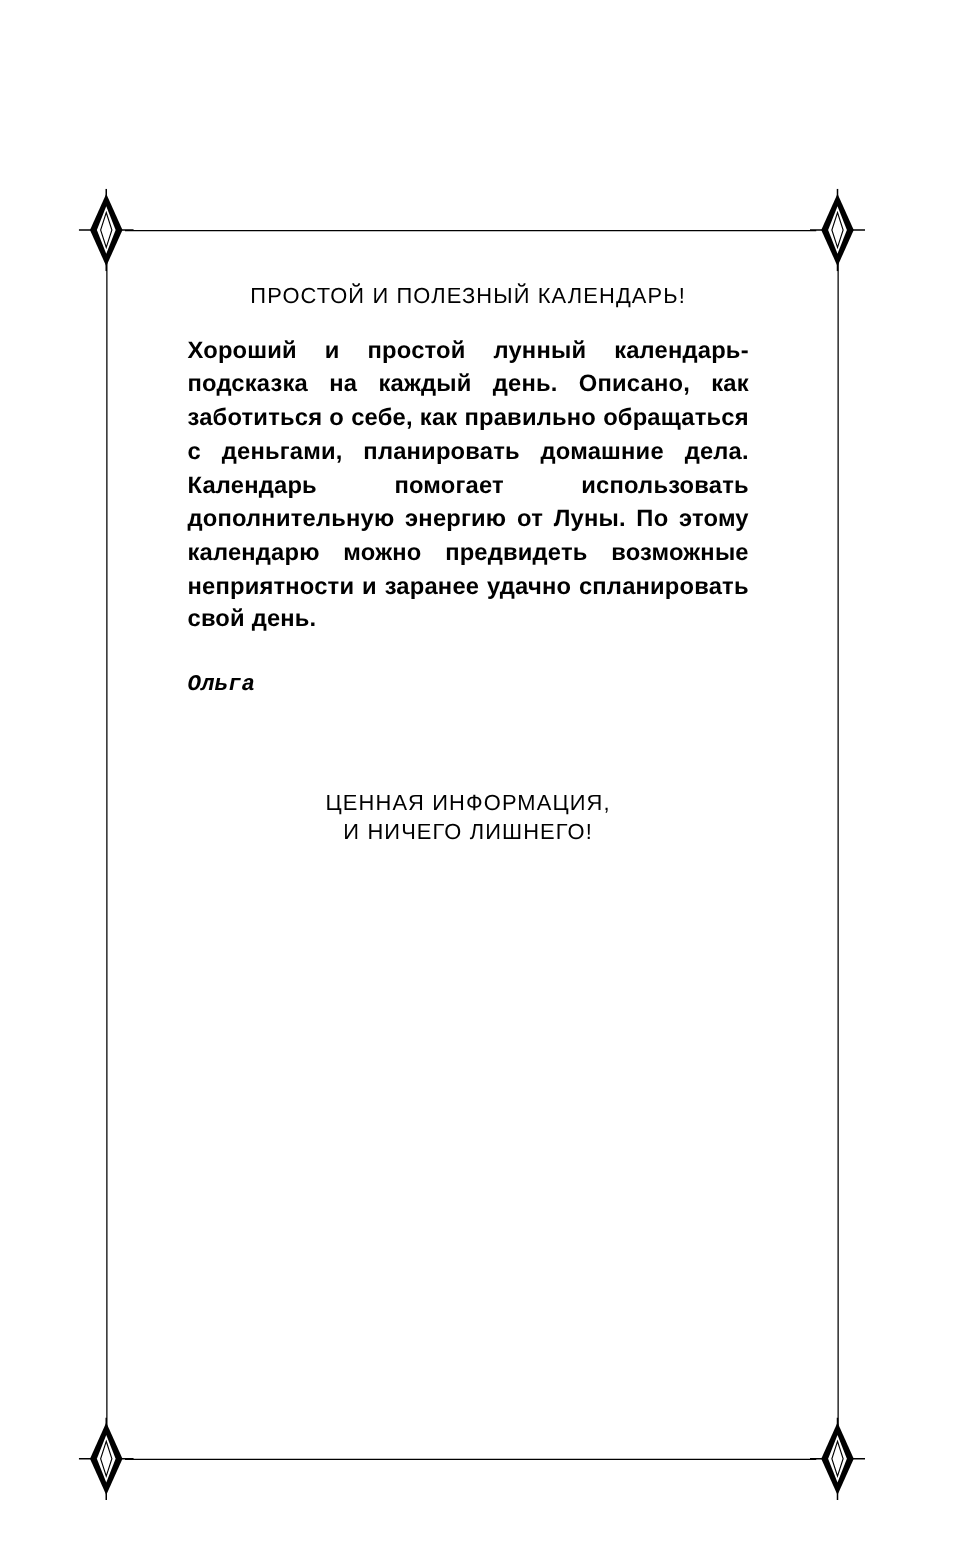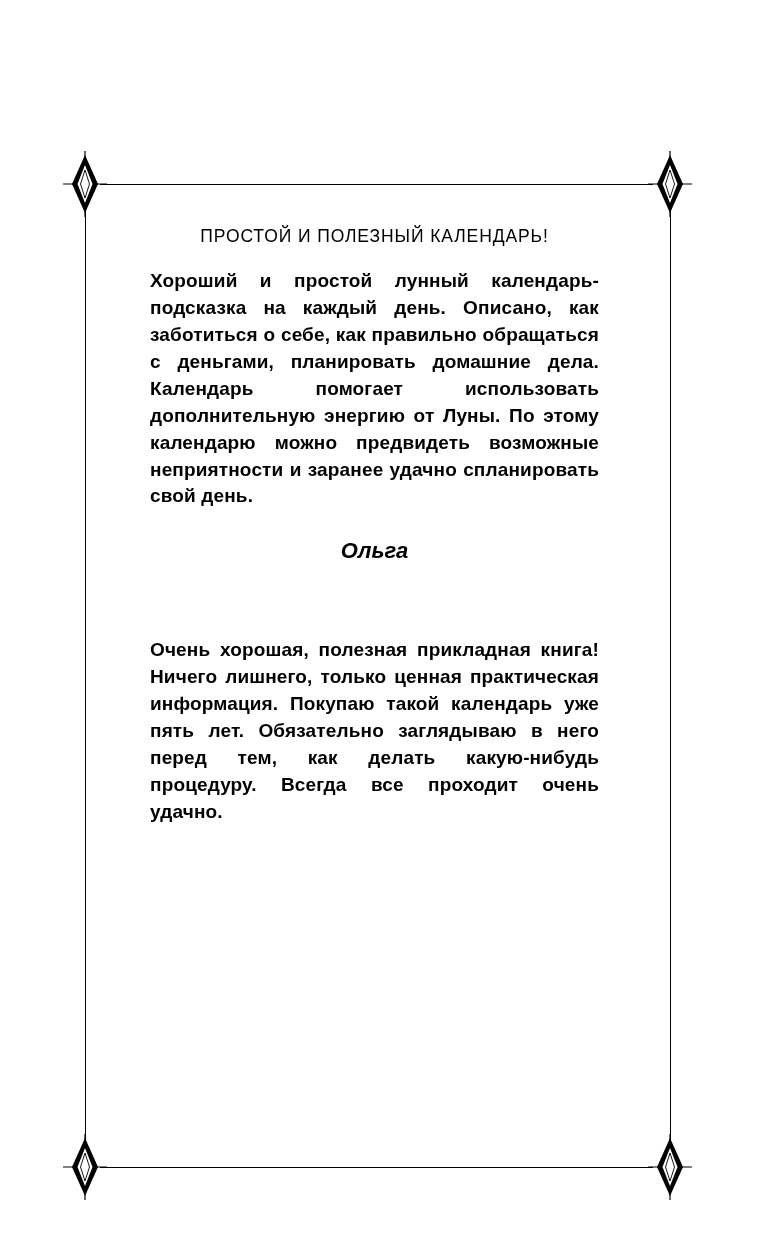--- a/index.html
+++ b/index.html
@@ -79,25 +79,26 @@
     font-size: 19px;
     font-weight: 700;
     line-height: 1.415;
     text-align: justify;
     text-justify: inter-word;
     letter-spacing: 0.15px;
     margin: 0;
   }
 
   .review-signature {
-    font-size: 22px;
+    font-size: 18px;
     font-weight: 700;
     font-style: italic;
-    text-align: center;
+    text-align: left;
     margin: 0;
+    font-family: Liberation Mono, monospace;
   }
 
   
   .block-1 .review-heading { margin-bottom: 21px; }
   .block-1 .review-signature { margin-top: 28px; }
 
   .block-2 { margin-top: 73px; }
   .block-2 .review-heading { margin-bottom: 22px; }
   .block-2 .review-signature { margin-top: 28px; }
 
@@ -154,20 +155,21 @@
 
   <div class="content">
 
     <div class="review block-1">
       <h2 class="review-heading">ПРОСТОЙ И ПОЛЕЗНЫЙ КАЛЕНДАРЬ!</h2>
       <p class="review-body">Хороший и простой лунный календарь-подсказка на каждый день. Описано, как заботиться о себе, как правильно обращаться с деньгами, планировать домашние дела. Календарь помогает использовать дополнительную энергию от Луны. По этому календарю можно предвидеть возможные неприятности и заранее удачно спланировать свой день.</p>
       <p class="review-signature">Ольга</p>
     </div>
 
     <div class="review block-2">
-      <p class="review-body">Очень хорошая, полезная прикладная книга! Ничего лишнего, только ценная практическая информация. Покупаю такой календарь уже пять лет. Обязательно заглядываю в него перед тем, как делать какую-нибудь процедуру. Всегда все проходит очень удачно.</p>
+      <h2 class="review-heading">ЦЕННАЯ ИНФОРМАЦИЯ,
+И НИЧЕГО ЛИШНЕГО!</h2>
     </div>
 
     <div class="review block-3">
     </div>
 
   </div>
 </div>
 
 </body></html>

